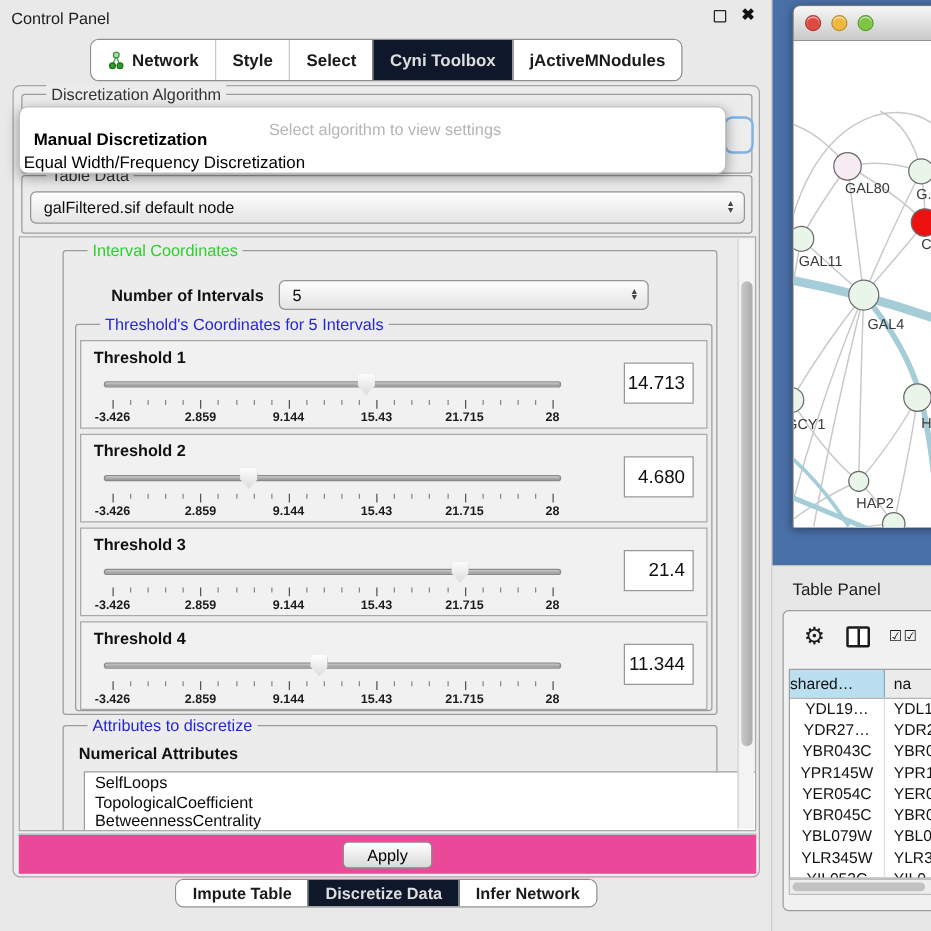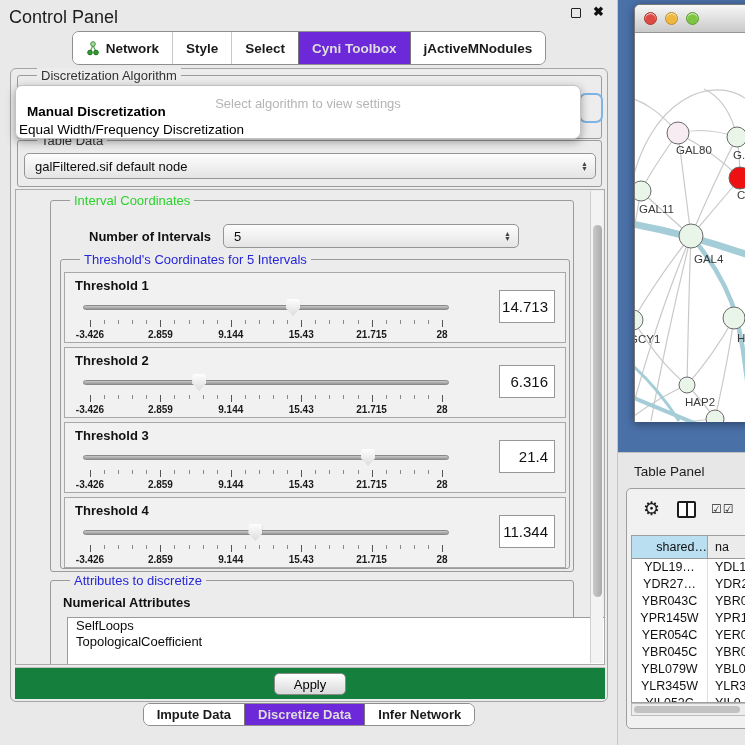--- a/index.html
+++ b/index.html
@@ -4,33 +4,33 @@
 <style>
   * { margin:0; padding:0; box-sizing:border-box; }
   html,body { width:745px; height:745px; }
   body { position:relative; overflow:hidden; background:#e9e9e9;
          font-family:"Liberation Sans", sans-serif; color:#111; font-size:13px; }
 
   
   .control-panel { position:absolute; left:0; top:0; width:618px; height:745px;
                    background:#e9e9e9; border-right:1px solid #c6c6c6; }
   .cp-titlebar { position:absolute; left:0; top:0; width:100%; height:28px; }
-  .cp-title { position:absolute; left:9px; top:7px; font-size:18px; color:#1c1c1c; }
+  .cp-title { position:absolute; left:9px; top:7px; font-size:13px; color:#1c1c1c; }
   .float-icon { position:absolute; right:36px; top:8px; width:10px; height:10px;
                 border:1.5px solid #222; border-radius:1px; }
   .close-icon { position:absolute; right:13px; top:4px; font-size:13px; font-weight:bold; color:#111; }
 
   
   .top-tabs { position:absolute; left:0; top:31px; width:618px; text-align:center; }
   .tabbar { display:inline-flex; background:#fff; border:1px solid #8e8e8e; border-radius:7px;
             overflow:hidden; height:34px; align-items:stretch; }
   .tabbar .seg { display:flex; align-items:center; padding:0 13px; font-size:13.5px; font-weight:bold;
                  color:#1a1a1a; border-left:1px solid #c9c9c9; background:#fff; cursor:default; }
   .tabbar .seg:first-child { border-left:none; }
-  .tabbar .seg.sel { background:#6d28d9; color:#dedede; border-left-color:#787878;text-align:right; }
+  .tabbar .seg.sel { background:#0f172a; color:#dedede; border-left-color:#787878;text-align:right; }
   .tabbar .seg.sel + .seg { border-left-color:#787878; }
   .neticon { width:14px; height:15px; margin-right:6px; }
 
   
   .outer-panel { position:absolute; left:10px; top:68px; width:598px; height:634px;
                  background:#ececec; border:1px solid #a5a5a5; border-radius:6px; }
 
   .group { position:absolute; border:1px solid #9b9b9b; border-radius:3px; }
   .group-label { position:absolute; top:-8px; left:19px; background:#ececec; padding:0 4px;
                  font-size:13px; white-space:nowrap; }
@@ -94,21 +94,21 @@
   .listbox .li { font-size:13px; padding-left:8px; line-height:15.6px; color:#0b0b0b; white-space:nowrap; }
   .list-scroll { position:absolute; right:2px; top:2px; width:10px; height:44px; }
   .list-scroll .thumb { position:absolute; left:0; top:0; width:9px; height:38px; border-radius:5px; background:#bdbdbd; }
 
   .v-scrollbar { position:absolute; right:1px; top:1px; width:13px; height:472px;
                  background:#f3f3f3; border-left:1px solid #d0d0d0; }
   .v-scrollbar .thumb { position:absolute; left:2px; top:34px; width:9px; height:372px;
                         border-radius:5px; background:linear-gradient(90deg,#c9c9c9,#ababab); }
 
   .footer { position:absolute; left:4px; top:598px; width:590px; height:32px;
-            background:#15803d; border-top:1px solid #c0c0c0; text-align:center; }
+            background:#ec4899; border-top:1px solid #c0c0c0; text-align:center; }
   .apply-btn { margin-top:5px; width:72px; height:22px; border:1px solid #8a8a8a; border-radius:5px;
                background:linear-gradient(#ffffff,#d9d9d9); font-size:13px; font-family:inherit; }
 
   .bottom-tabs { position:absolute; left:0; top:703px; width:618px; text-align:center; }
   .bottom-tabs .tabbar { height:23px; }
   .bottom-tabs .seg { font-size:13px; }
 
   
   .desktop { position:absolute; left:618px; top:0; width:127px; height:452px;
              background:#4a70a8; overflow:hidden; }
@@ -131,21 +131,21 @@
   .tp-toolbar { position:absolute; left:0; top:0; width:100%; height:44px; }
   .gear-icon { position:absolute; left:16px; top:8px; font-size:19px; color:#1c1c1c; }
   .split-icon { position:absolute; left:50px; top:12px; width:19px; height:17px;
                 border:2px solid #1c1c1c; border-radius:2px; background:#fff; }
   .split-icon::after { content:""; position:absolute; left:6.5px; top:0; width:2px; height:13px; background:#1c1c1c; }
   .checks-icon { position:absolute; left:84px; top:13px; font-size:12px; color:#1c1c1c; letter-spacing:1px; }
   .tp-table { position:absolute; left:4px; top:46px; width:125px; height:168px;
               background:#fff; border:1px solid #9e9e9e; overflow:hidden; }
   .tp-head { display:flex; height:23px; border-bottom:1px solid #9a9a9a; }
   .tp-head .th { font-size:12.5px; line-height:22px; overflow:hidden; white-space:nowrap; }
-  .tp-head .c0 { width:76px; background:#b9dff0; border-right:1px solid #8fa8b5; text-align:right; }
+  .tp-head .c0 { width:76px; background:#b9dff0; border-right:1px solid #8fa8b5; text-align:left; }
   .tp-head .c1 { flex:1; background:#ebebeb; padding-left:7px; }
   .tr { display:flex; height:17px; }
   .tr .td { font-size:12.5px; line-height:17px; white-space:nowrap; overflow:hidden; }
   .tr .c0 { width:76px; text-align:center; border-right:1px solid #e0e0e0; }
   .tr .c1 { flex:1; padding-left:7px; }
   .h-scrollbar { position:absolute; left:4px; top:214px; width:125px; height:13px;
                  background:#ededed; border:1px solid #bcbcbc; }
   .h-scrollbar .thumb { position:absolute; left:2px; top:2px; width:106px; height:7px;
                         border-radius:4px; background:#c2c2c2; }
 </style>
@@ -303,21 +303,21 @@
                   </div>
                   <div class="t-tlabels">
                     <span style="left: 0px;">-3.426</span>
                     <span style="left: 70.4px;">2.859</span>
                     <span style="left: 140.8px;">9.144</span>
                     <span style="left: 211.2px;">15.43</span>
                     <span style="left: 281.6px;">21.715</span>
                     <span style="left: 352px;">28</span>
                   </div>
                 </div>
-                <div class="t-value">6.316</div>
+                <div class="t-value">4.680</div>
               </div>
               <div class="t-panel" style="top: 162px;">
                 <div class="t-label">Threshold 3</div>
                 <div class="t-zone">
                   <div class="t-track"></div>
                   <div class="t-handle" style="left: 278.08px;"></div>
                   <div class="t-ticks">
                     <i class="ma" style="left: 0px;"></i>
                     <i class="mi" style="left: 14.08px;"></i>
                     <i class="mi" style="left: 28.16px;"></i>
@@ -404,41 +404,42 @@
         </div>
       </div>
 
       <div class="group attr-group">
         <span class="group-label blue">Attributes to discretize</span>
         <span class="attr-sub">Numerical Attributes</span>
         <div class="listbox">
           <div id="attrItems">
               <div class="li">SelfLoops</div>
               <div class="li">TopologicalCoefficient</div>
+              <div class="li">BetweennessCentrality</div>
             </div>
           <div class="list-scroll">
               <div class="thumb"></div>
             </div>
         </div>
       </div>
 
       <div class="v-scrollbar">
           <div class="thumb"></div>
         </div>
     </div>
 
     <div class="footer">
       <button class="apply-btn">Apply</button>
     </div>
   </div>
 
   <div class="bottom-tabs">
     <div class="tabbar" id="bottomTabs">
         <div class="seg">
-          <span>Impute Data</span>
+          <span>Impute Table</span>
         </div>
         <div class="seg sel">
           <span>Discretize Data</span>
         </div>
         <div class="seg">
           <span>Infer Network</span>
         </div>
       </div>
   </div>
 </div>

